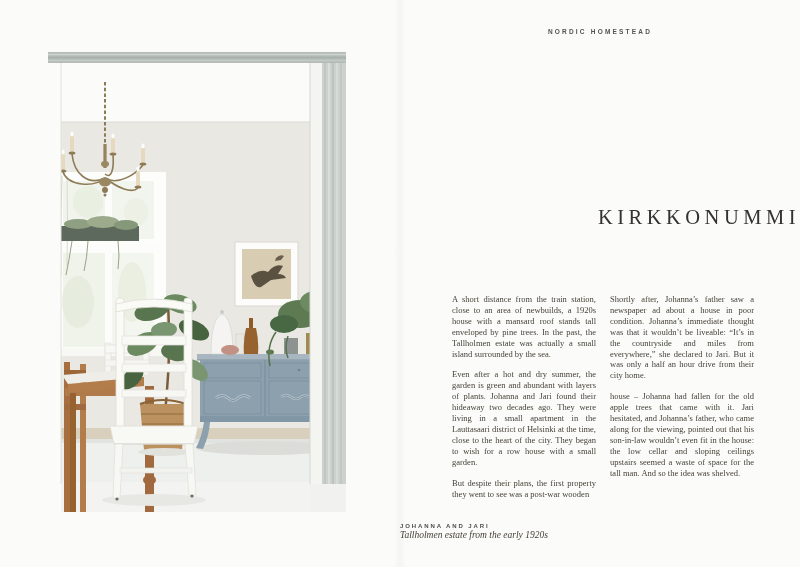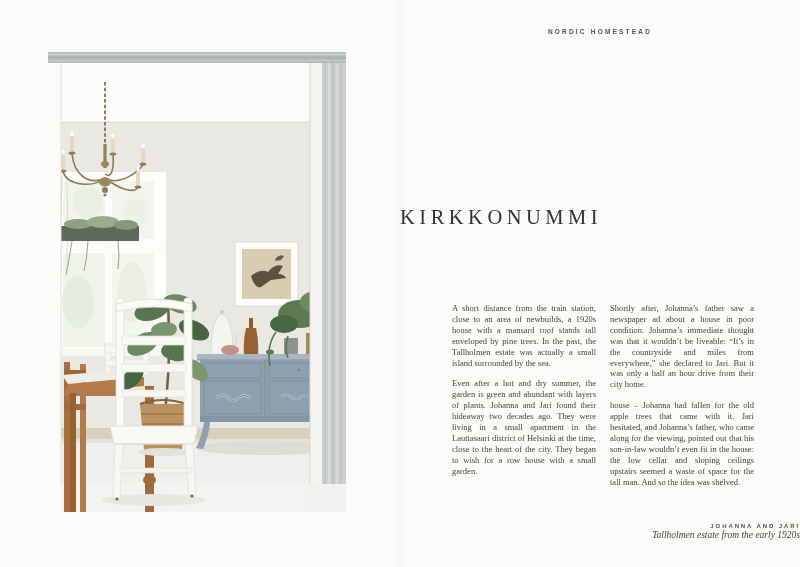--- a/index.html
+++ b/index.html
@@ -17,36 +17,36 @@
   .photo-frame{
     position:absolute;left:48px;top:52px;width:298px;height:460px;
   }
   .photo-frame svg{display:block;}
   .running-header{
     position:absolute;left:400px;top:28px;width:400px;text-align:center;
     font-family:"Liberation Sans", sans-serif;
     font-size:6.5px;letter-spacing:2.2px;font-weight:700;color:#56544f;
   }
   .chapter-title{
-    position:absolute;left:400px;top:206px;width:400px;text-align:left;
+    position:absolute;left:400px;top:206px;width:400px;text-align:right;
     font-size:20.5px;letter-spacing:4.5px;font-weight:400;color:#343230;
   }
   .body-text{
-    position:absolute;left:452px;top:303px;width:302px;
+    position:absolute;left:452px;top:294px;width:302px;
     display:flex;gap:14px;
   }
   .col{width:144px;}
   .col p{
     margin:0 0 10px 0;
     font-size:8.5px;line-height:10.9px;
     text-align:justify;text-justify:inter-word;
     color:#474339;
   }
   .caption{
-    position:absolute;left:400px;top:523px;width:400px;text-align:right;
+    position:absolute;left:400px;top:523px;width:400px;text-align:left;
   }
   .caption-names{
     font-family:"Liberation Sans", sans-serif;
     font-size:6px;letter-spacing:1.9px;font-weight:700;color:#504e49;
   }
   .caption-sub{
     margin-top:1px;
     font-size:9.5px;font-style:italic;color:#454139;
   }
 </style>
@@ -269,20 +269,21 @@
 </div>
 
 <div class="running-header">NORDIC HOMESTEAD</div>
 
 <h1 class="chapter-title" style="margin:0;">KIRKKONUMMI</h1>
 
 <div class="body-text">
   <div class="col">
     <p>A short distance from the train station, close to an area of newbuilds, a 1920s house with a mansard roof stands tall enveloped by pine trees. In the past, the Tallholmen estate was actually a small island surrounded by the sea.</p>
     <p>Even after a hot and dry summer, the garden is green and abundant with layers of plants. Johanna and Jari found their hideaway two decades ago. They were living in a small apartment in the Lauttasaari district of Helsinki at the time, close to the heart of the city. They began to wish for a row house with a small garden.</p>
+    <p>But despite their plans, the first property they went to see was a post-war wooden</p>
   </div>
   <div class="col">
     <p>Shortly after, Johanna’s father saw a newspaper ad about a house in poor condition. Johanna’s immediate thought was that it wouldn’t be liveable: “It’s in the countryside and miles from everywhere,” she declared to Jari. But it was only a half an hour drive from their city home.</p>
     <p>house – Johanna had fallen for the old apple trees that came with it. Jari hesitated, and Johanna’s father, who came along for the viewing, pointed out that his son-in-law wouldn’t even fit in the house: the low cellar and sloping ceilings upstairs seemed a waste of space for the tall man. And so the idea was shelved.</p>
   </div>
 </div>
 
 <div class="caption">
   <div class="caption-names">JOHANNA AND JARI</div>
   <div class="caption-sub">Tallholmen estate from the early 1920s</div>

